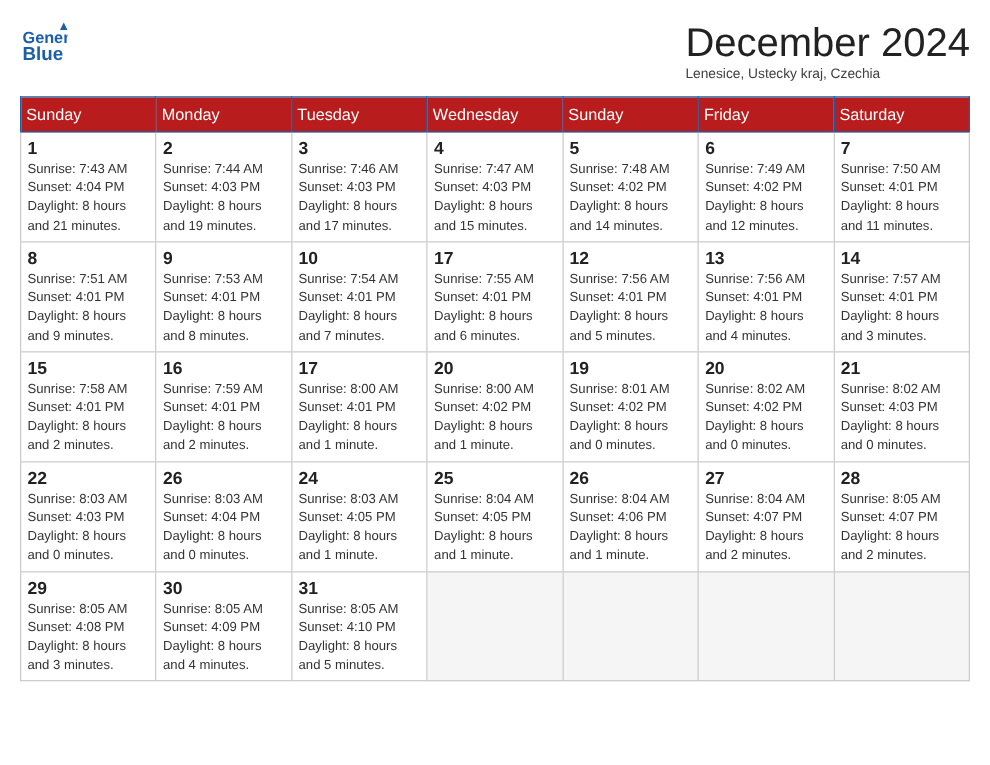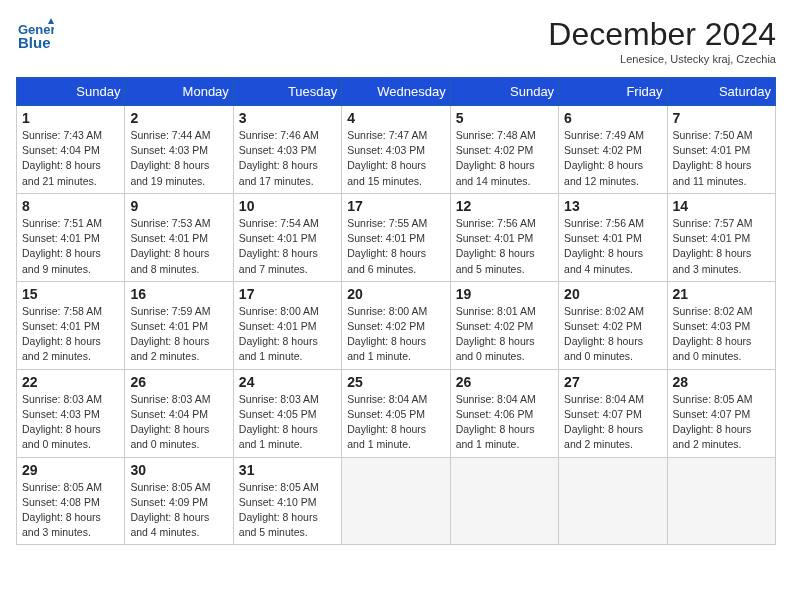--- a/index.html
+++ b/index.html
@@ -15,41 +15,41 @@
       justify-content: space-between;
       align-items: flex-start;
       margin-bottom: 12px;
     }
     .logo-wrap {
       display: flex;
       align-items: center;
       gap: 4px;
     }
     .title-area {
-      text-align: right;
+      text-align: left;
     }
     .month-title {
       font-size: 32px;
       font-weight: normal;
       color: #222;
     }
     .location {
       font-size: 11px;
       color: #404040;
     }
     .calendar {
       width: 100%;
       border-collapse: collapse;
       font-size: 11px;
     }
     .calendar th {
-      background: #1d4ed8;
+      background: #b91c1c;
       color: #fff;
       padding: 6px 4px;
-      text-align: right;
+      text-align: left;
       font-size: 13px;
       font-weight: normal;
       border: 1px solid #1a5fa8;
     }
     .calendar td {
       border: 1px solid #ccc;
       vertical-align: top;
       padding: 4px 5px;
       width: 108px;
       min-height: 70px;

